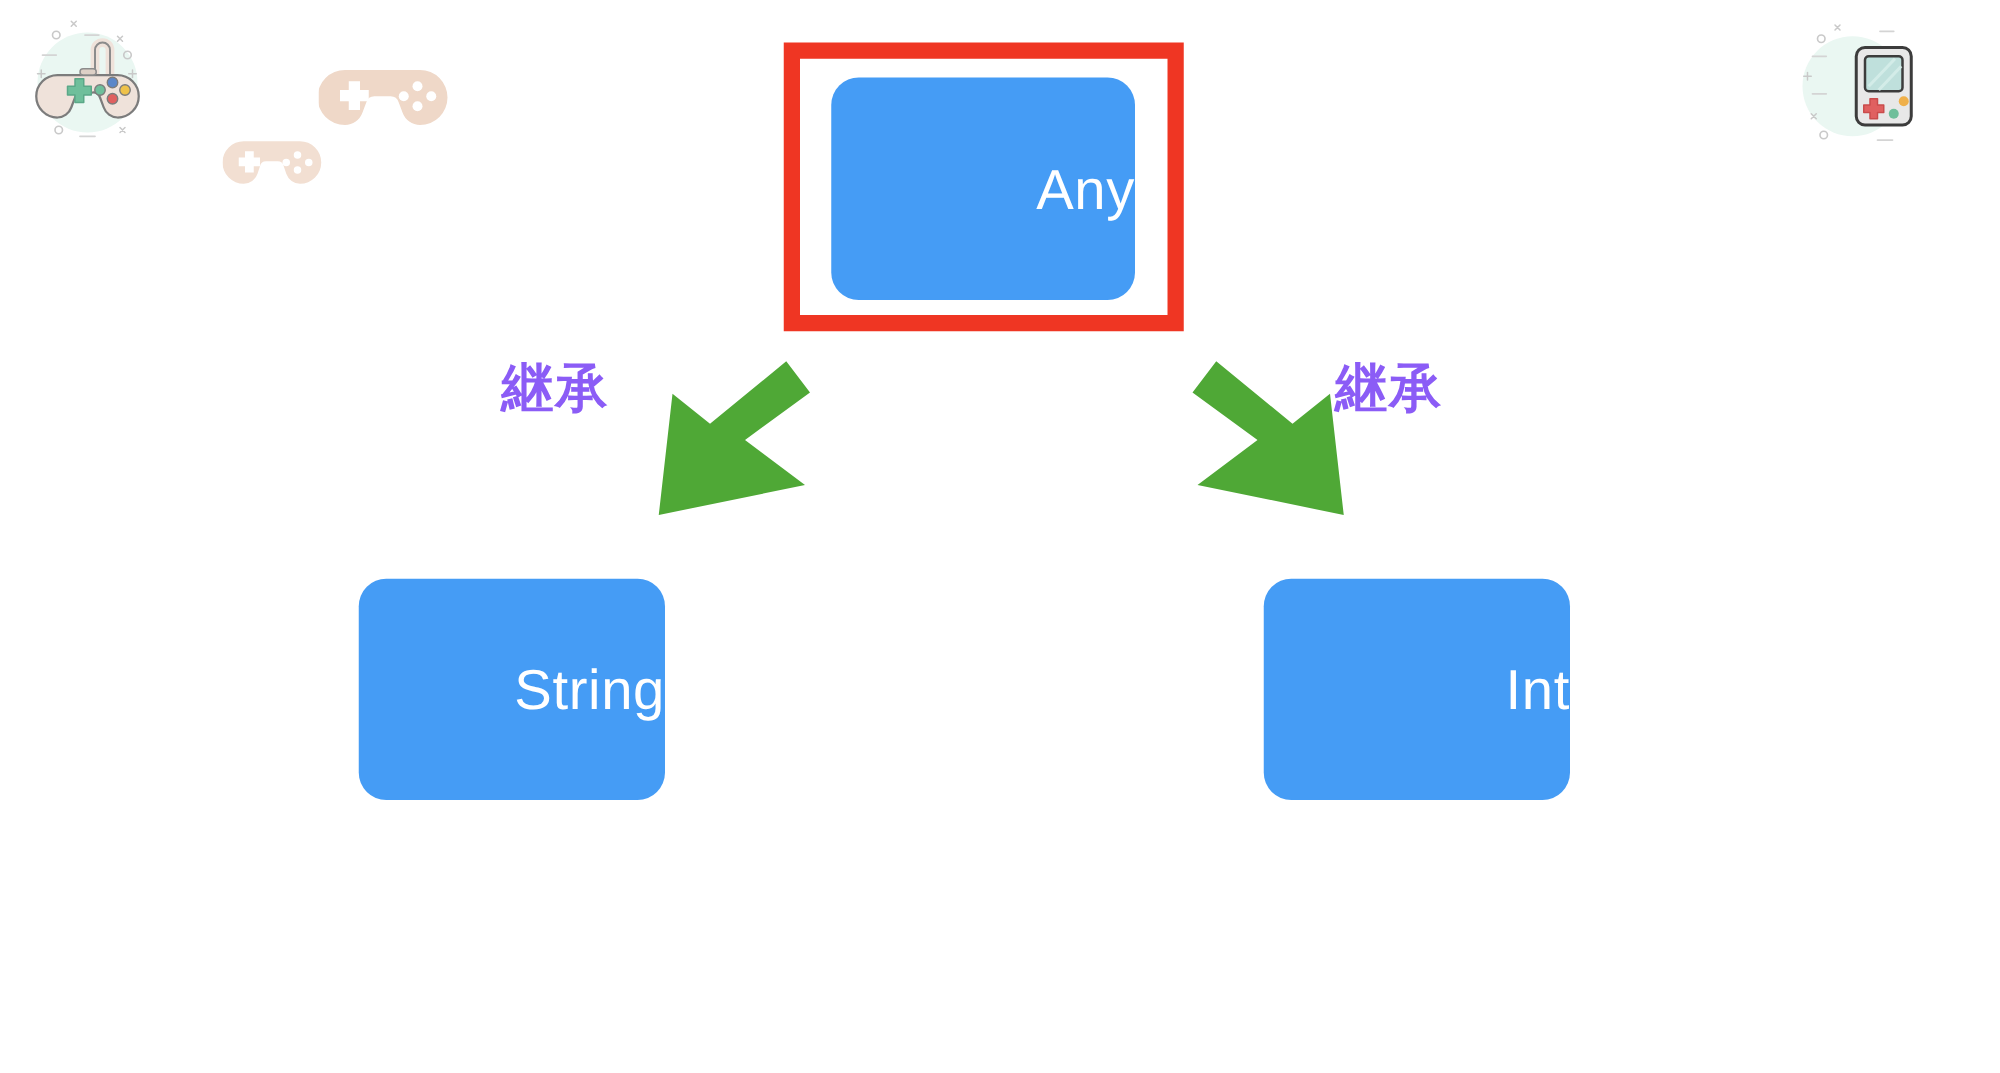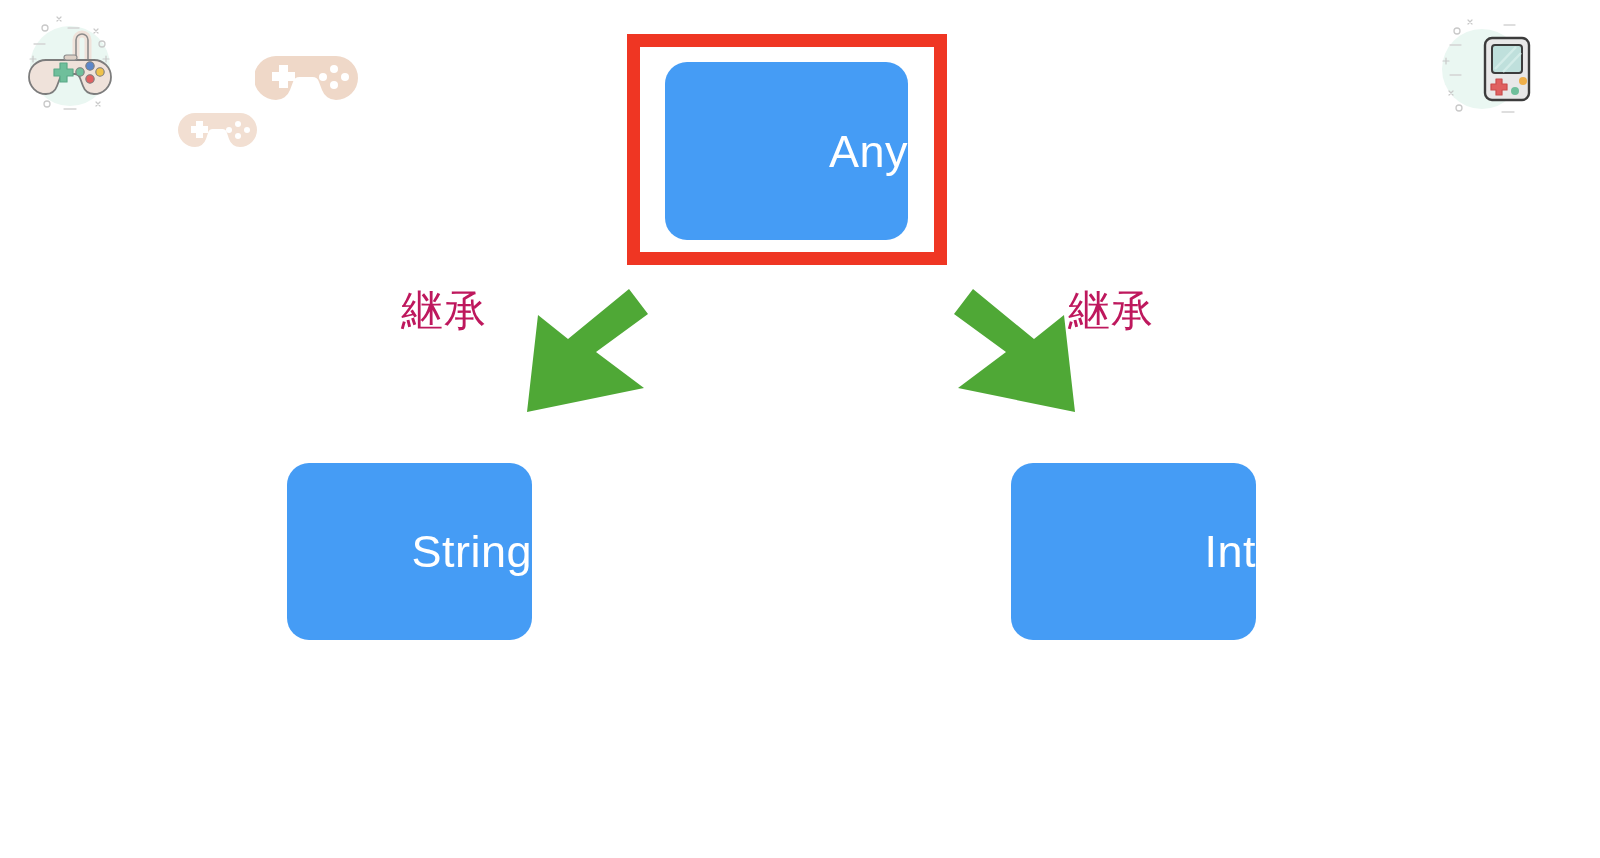--- a/index.html
+++ b/index.html
@@ -77,23 +77,23 @@
   .arrow-svg {
     position: absolute;
     overflow: visible;
   }
   #arrow-left-wrap  { left: 505px; top: 272px; width: 145px; height: 150px; }
   #arrow-right-wrap { left: 952px; top: 272px; width: 145px; height: 150px; }
 
   
   .inherit-label {
     position: absolute;
-    color: #be185d;
+    color: #8b5cf6;
     font-size: 42px;
-    font-weight: normal;
+    font-weight: bold;
     letter-spacing: 1px;
     white-space: nowrap;
     user-select: none;
     font-family: "DejaVu Sans", "Liberation Sans", sans-serif;
   }
   #label-left  { left: 401px;  top: 283px; }
   #label-right { left: 1068px; top: 283px; }
 
   
   .deco {

